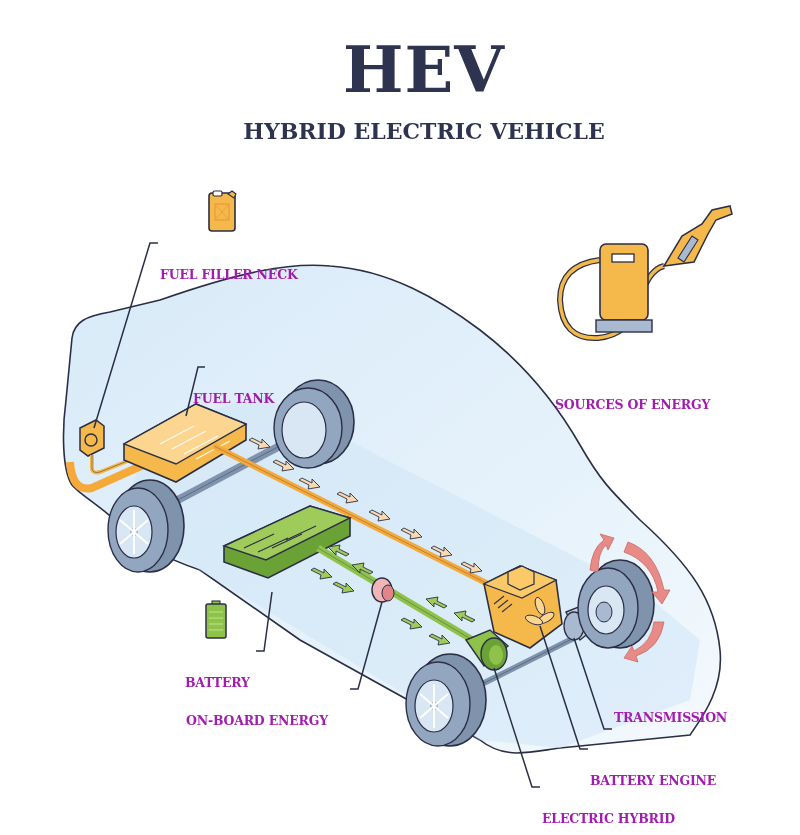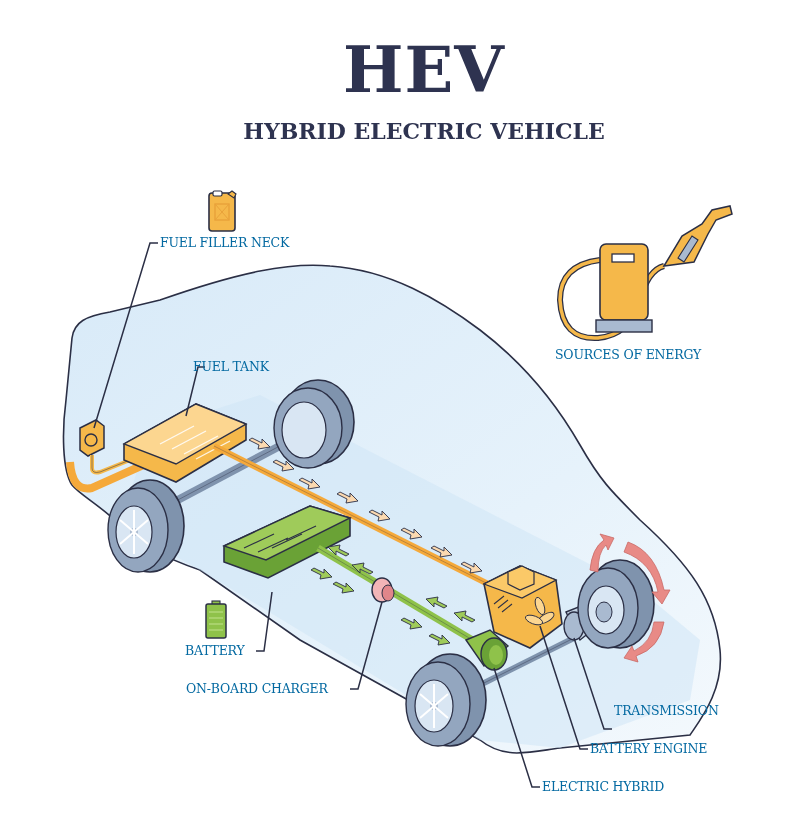--- a/index.html
+++ b/index.html
@@ -4,22 +4,22 @@
 <style>
   html, body { margin: 0; padding: 0; background: #ffffff; }
   body { width: 800px; height: 835px; position: relative; overflow: hidden;
          font-family: "DejaVu Serif", "Liberation Serif", serif; }
   .title { position: absolute; left: 0; width: 800px; text-align: center; color: #2e3350;
            font-weight: bold; padding-left: 24px; }
   .title-main { top: 30px; font-size: 64px; letter-spacing: 1px; line-height: 80px;
                 font-family: "DejaVu Serif", serif; }
   .title-sub { top: 116px; font-size: 22px; line-height: 30px; letter-spacing: 0px;
                font-family: "DejaVu Serif", serif; }
-  .label { position: absolute; color: #0369a1; font-weight: normal; font-size: 12.5px;
-           white-space: nowrap; font-family: "DejaVu Serif", serif; letter-spacing: -0.2px; }
+  .label { position: absolute; color: #a21caf; font-weight: bold; font-size: 12.5px;
+           white-space: nowrap; font-family: "DejaVu Serif", serif; letter-spacing: -0.2px; margin-top: 32px; }
   svg.scene { position: absolute; left: 0; top: 0; }
 </style>
 </head>
 <body>
 
 <div class="title title-main">HEV</div>
 <div class="title title-sub">HYBRID ELECTRIC VEHICLE</div>
 
 <svg class="scene" width="800" height="835" viewBox="0 0 800 835">
   <defs>
@@ -214,18 +214,18 @@
     <path d="M256,651 L264,651 L272,592"></path>
     <path d="M350,689 L358,689 L382,602"></path>
     <path d="M612,729 L604,729 L574,638"></path>
     <path d="M588,749 L580,749 L540,626"></path>
     <path d="M540,787 L532,787 L494,668"></path>
   </g>
 </svg>
 
 <div class="label" style="left:160px; top:235px;">FUEL FILLER NECK</div>
 <div class="label" style="left:193px; top:359px;">FUEL TANK</div>
-<div class="label" style="left:555px; top:347px;">SOURCES OF ENERGY</div>
+<div class="label" style="left:555px; top:365px;">SOURCES OF ENERGY</div>
 <div class="label" style="left:185px; top:643px;text-align:right;">BATTERY</div>
-<div class="label" style="left:186px; top:681px;">ON-BOARD CHARGER</div>
-<div class="label" style="left:614px; top:703px;">TRANSMISSION</div>
+<div class="label" style="left:186px; top:681px;">ON-BOARD ENERGY</div>
+<div class="label" style="left:614px; top:678px;">TRANSMISSION</div>
 <div class="label" style="left:590px; top:741px;">BATTERY ENGINE</div>
 <div class="label" style="left:542px; top:779px;">ELECTRIC HYBRID</div>
 
 </body></html>

